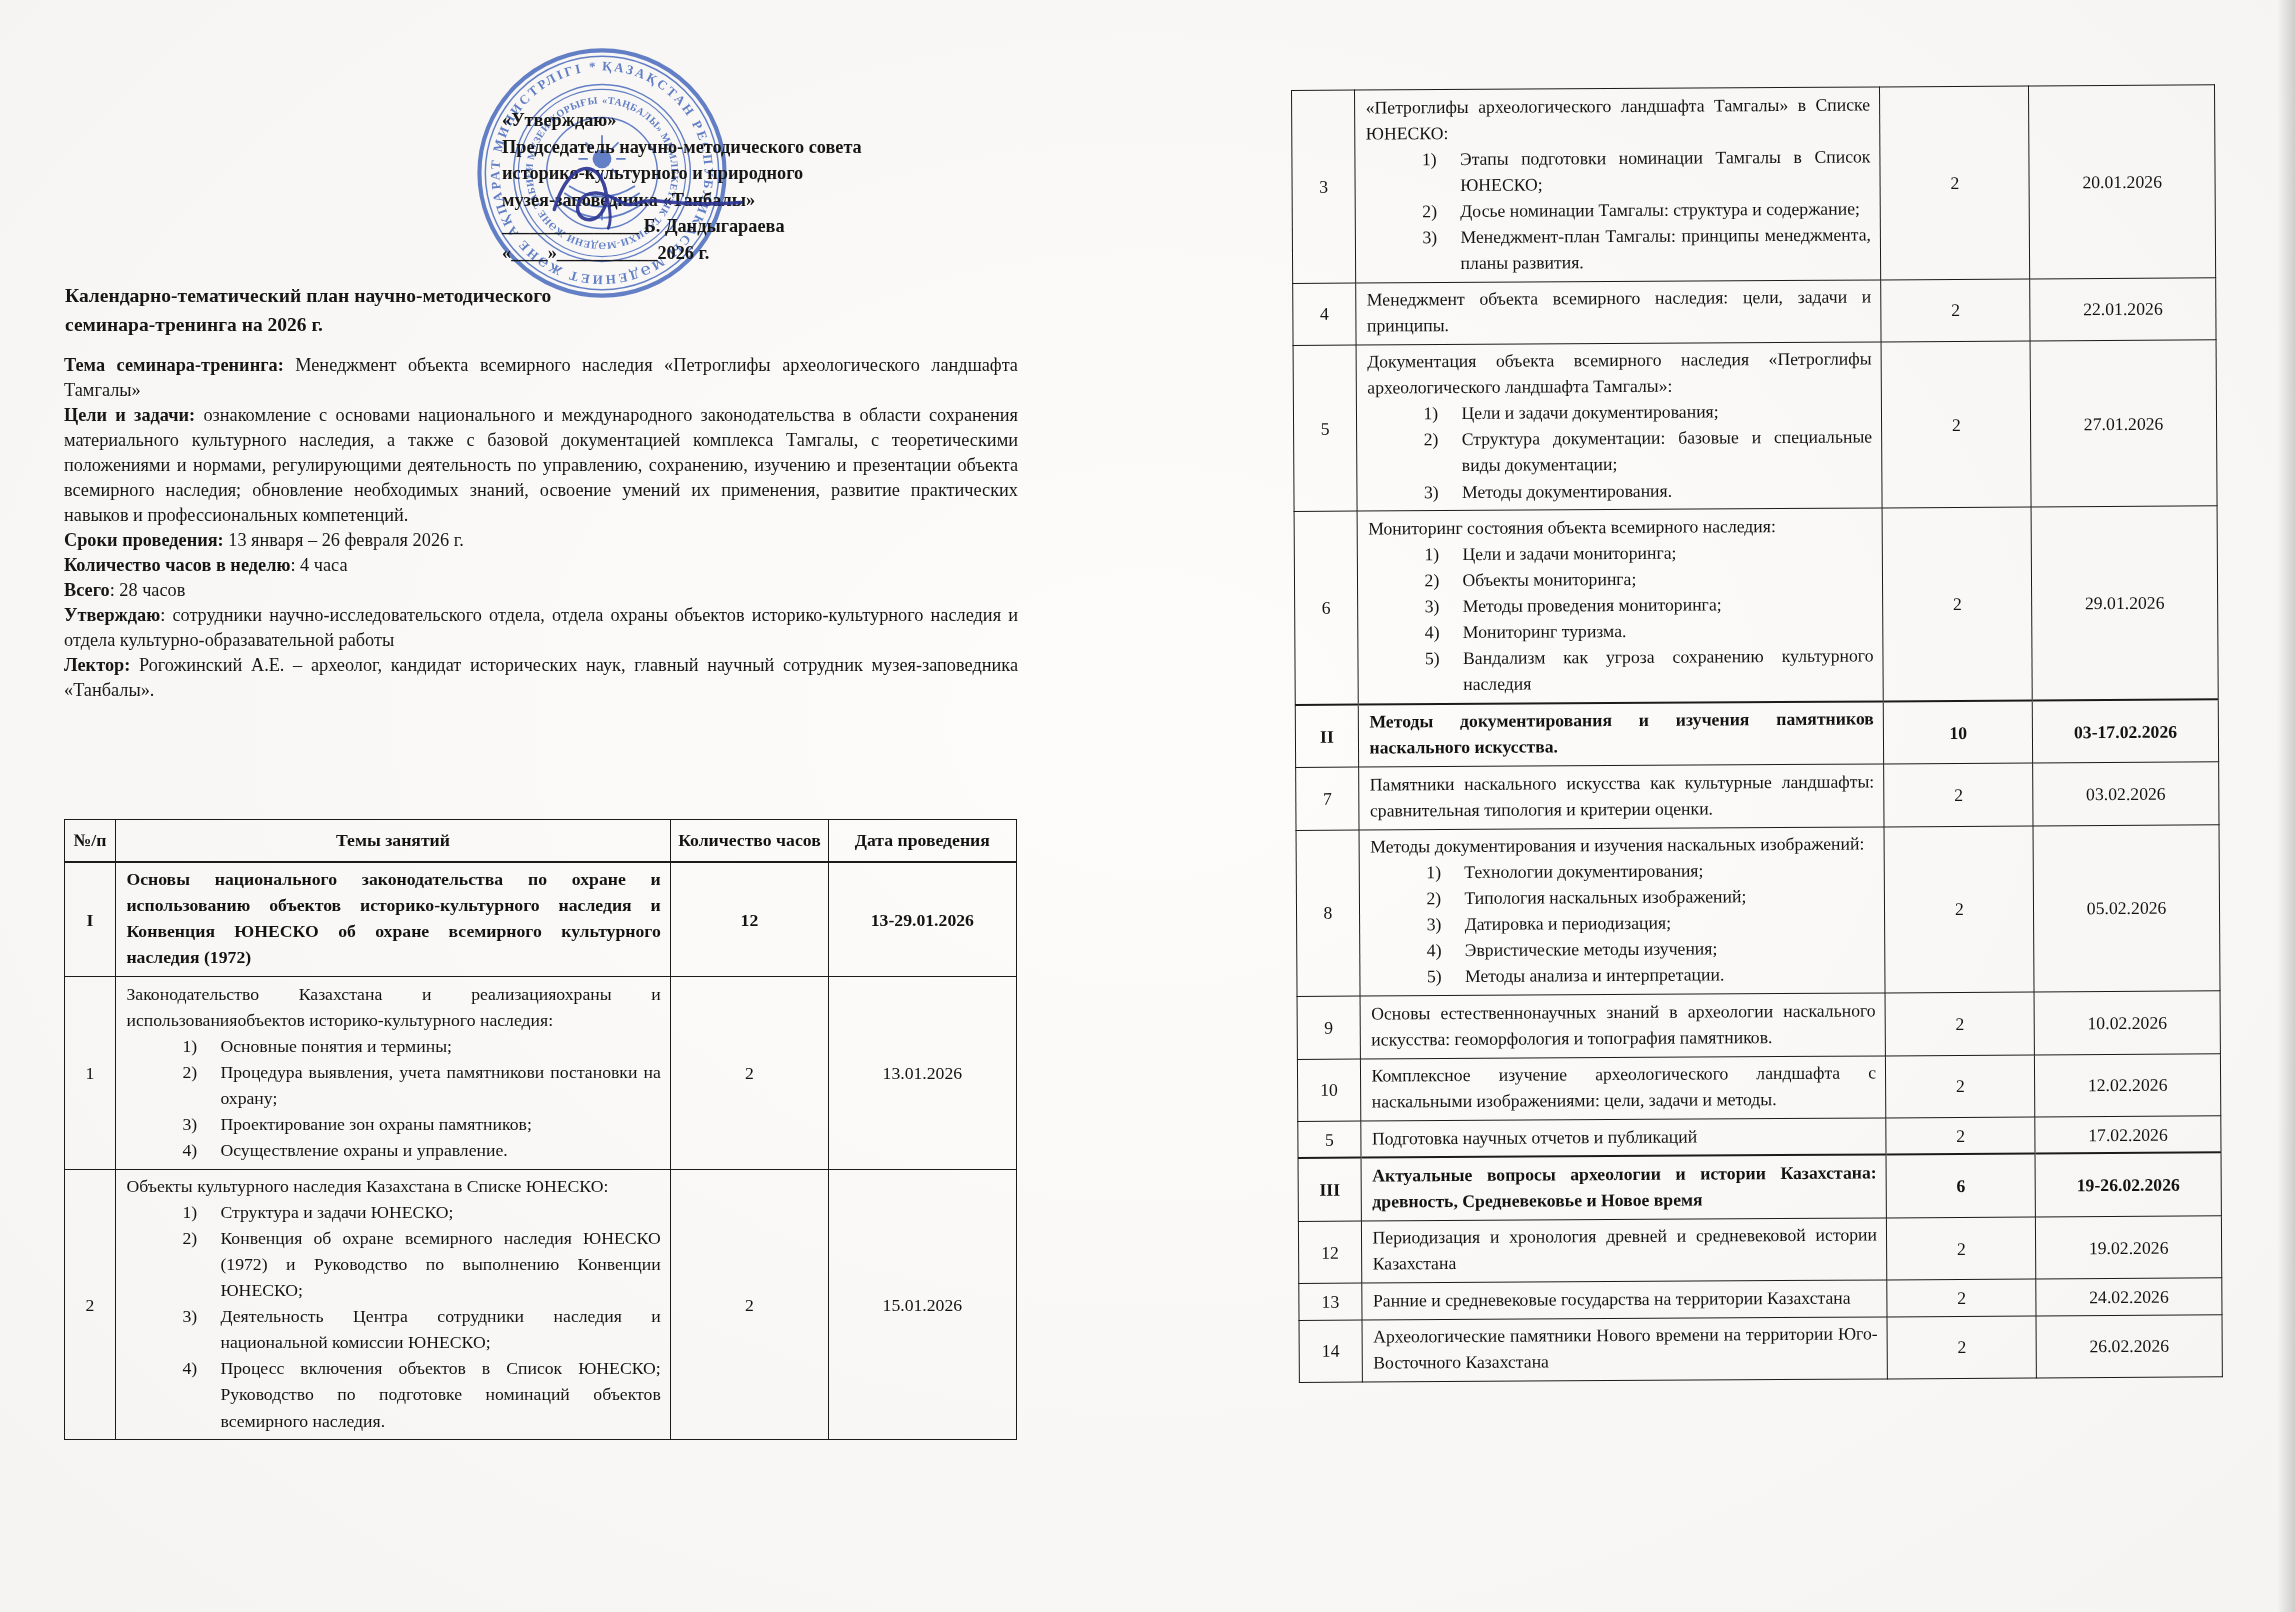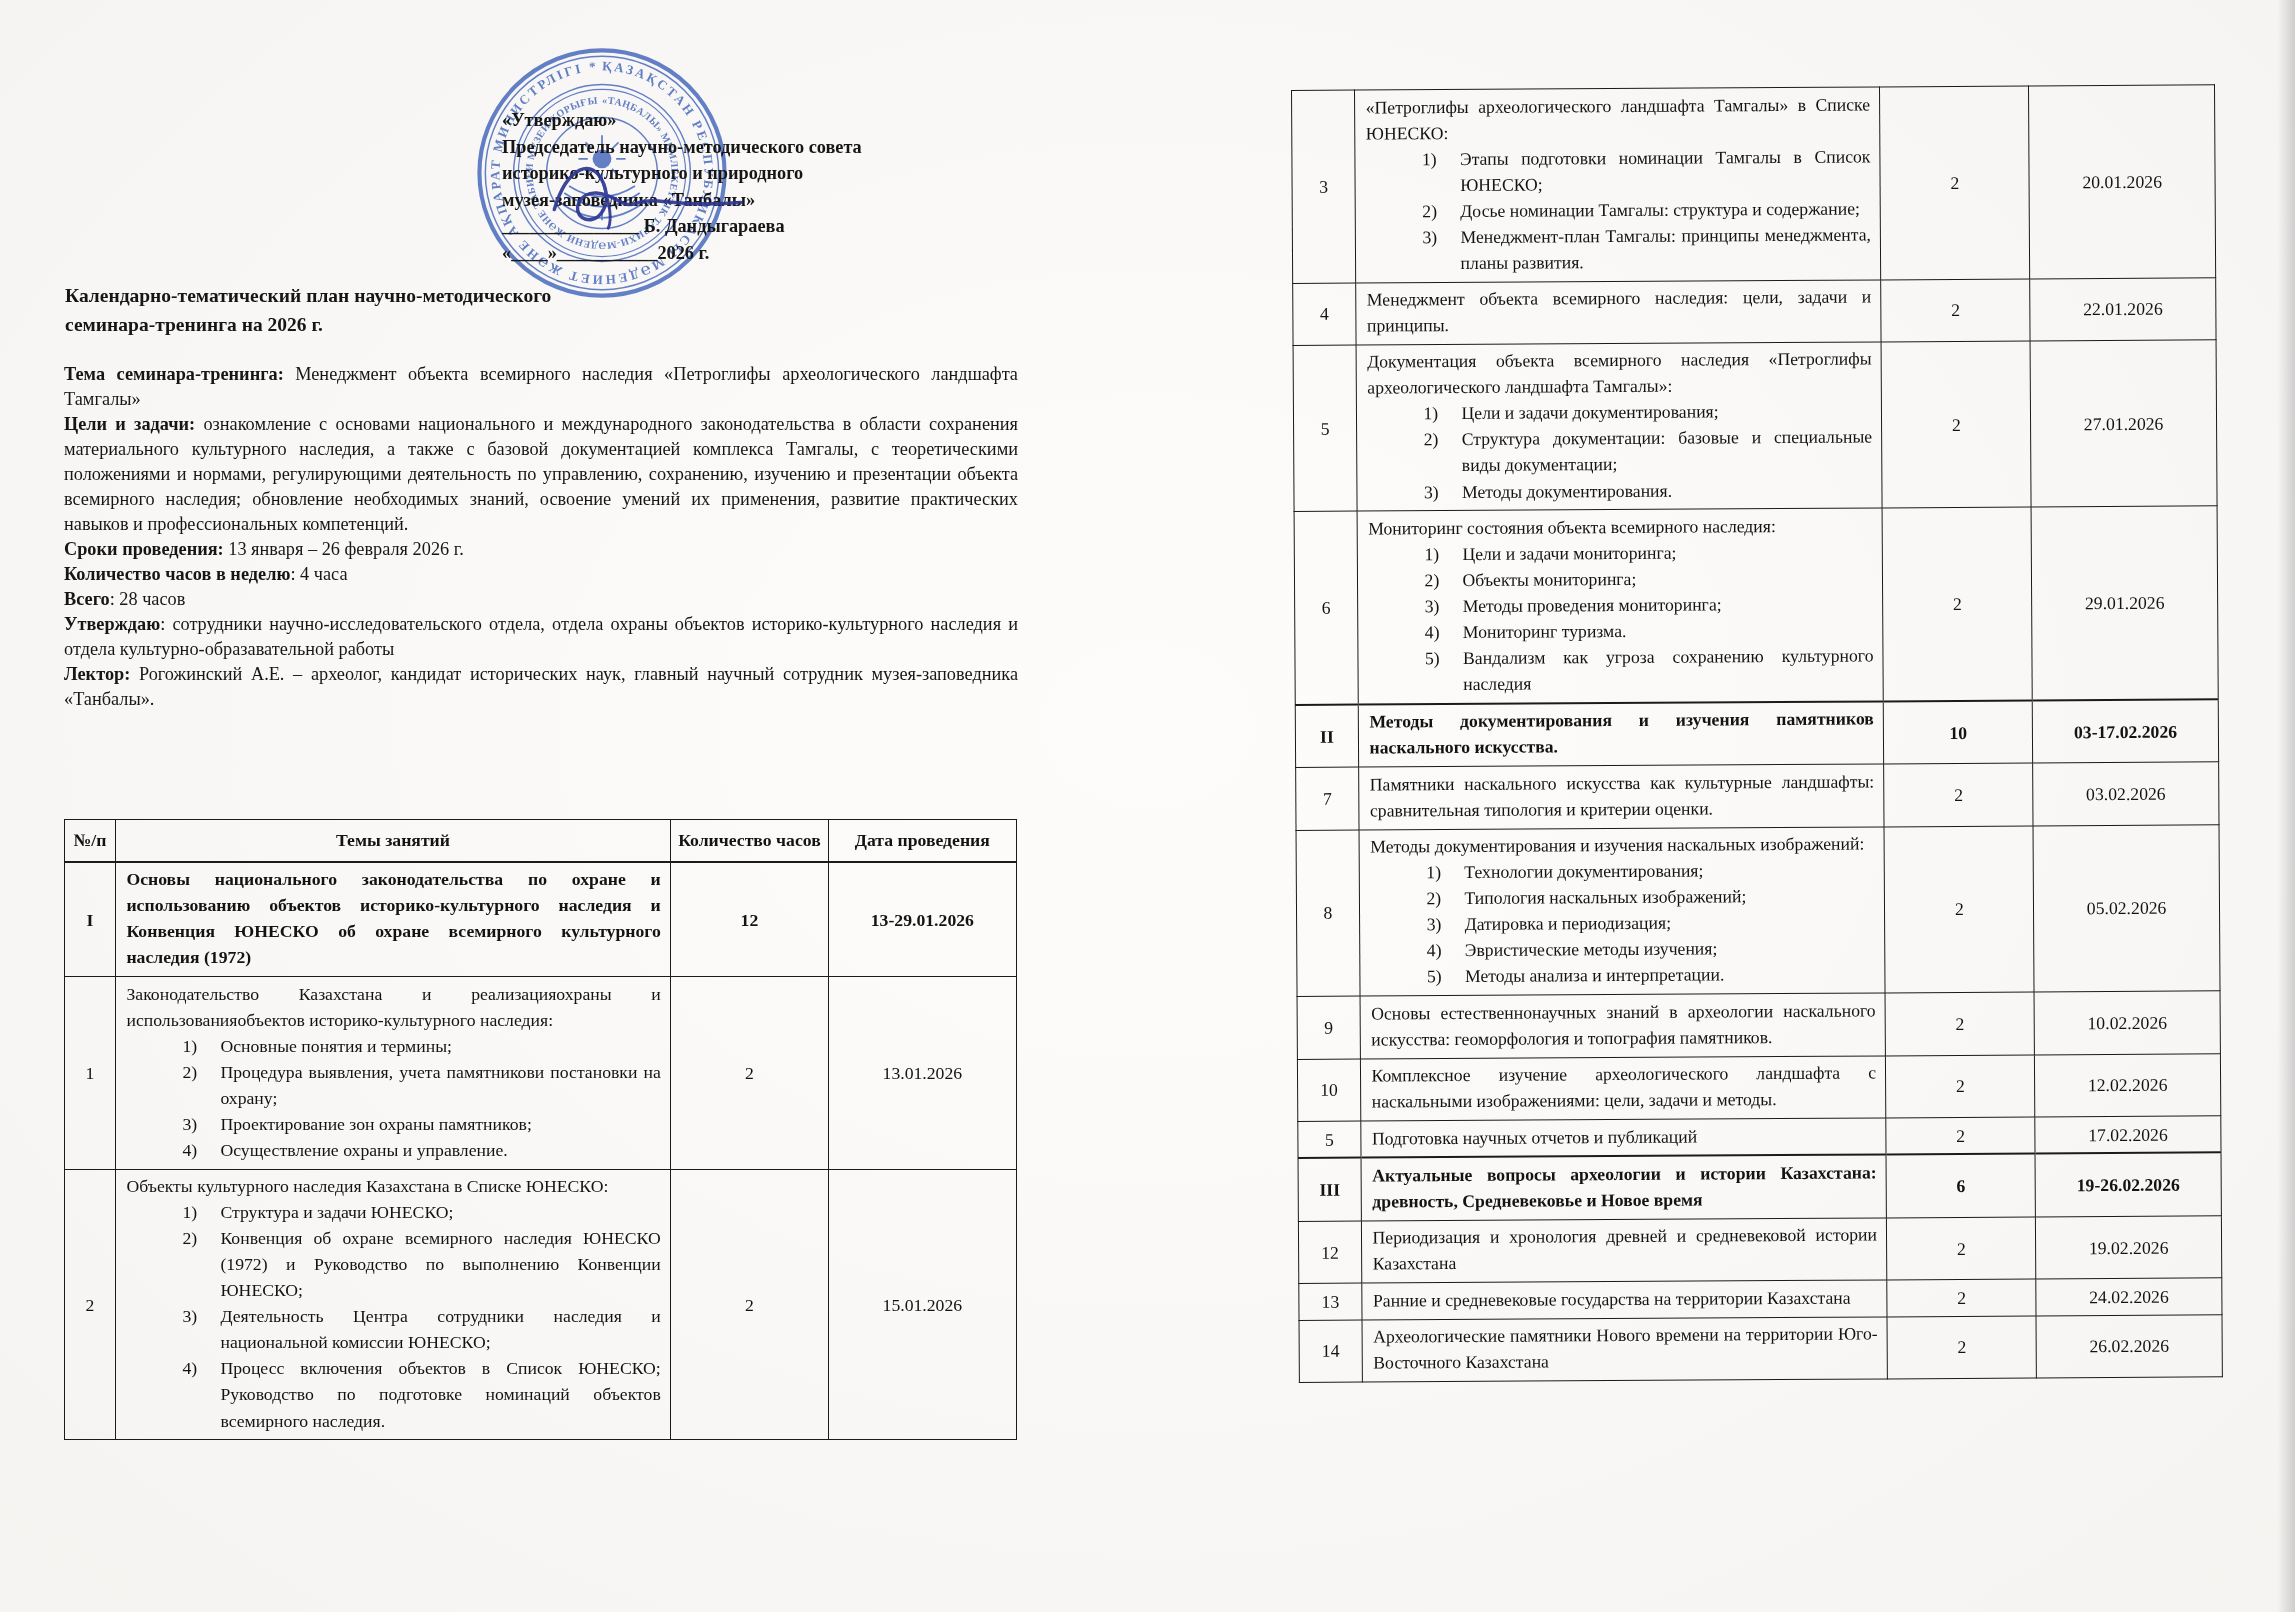--- a/index.html
+++ b/index.html
@@ -17,21 +17,21 @@
   .stamp{position:absolute;left:470px;top:41px;width:264px;height:264px;opacity:.85;mix-blend-mode:multiply;}
   .sig{position:absolute;left:547px;top:152px;width:200px;height:88px;opacity:.92;}
 
   .approval{position:absolute;left:502px;top:62px;width:283px;font-weight:bold;
             font-size:18.3px;line-height:26.5px;white-space:nowrap;}
   .approval .c{text-align:left;white-space:normal;margin-top:45px;}
 
   .title{position:absolute;left:65px;top:281px;width:952px;
          font-weight:bold;font-size:19.5px;line-height:29px;}
 
-  .intro{position:absolute;left:64px;top:362px;width:954px;font-size:18.3px;
+  .intro{position:absolute;left:64px;top:353px;width:954px;font-size:18.3px;
          line-height:25px;text-align:justify;}
   .intro p{margin:0;}
   .lbl{font-weight:bold;}
 
   .tblwrap{position:absolute;}
   .tblwrap-left{left:64px;top:819px;width:953px;}
   .tblwrap-right{left:143px;top:90px;width:924px;transform:rotate(-0.35deg);transform-origin:0 0;}
 
   table.doc{border-collapse:collapse;width:100%;font-size:17.7px;line-height:1.47;color:#131313;}
   table.doc th,table.doc td{border:1.8px solid #1b1b1b;}

